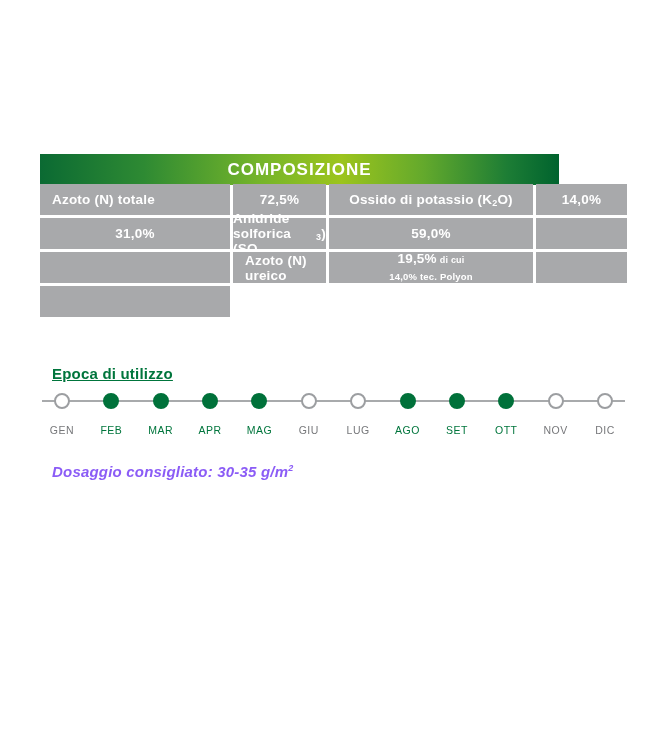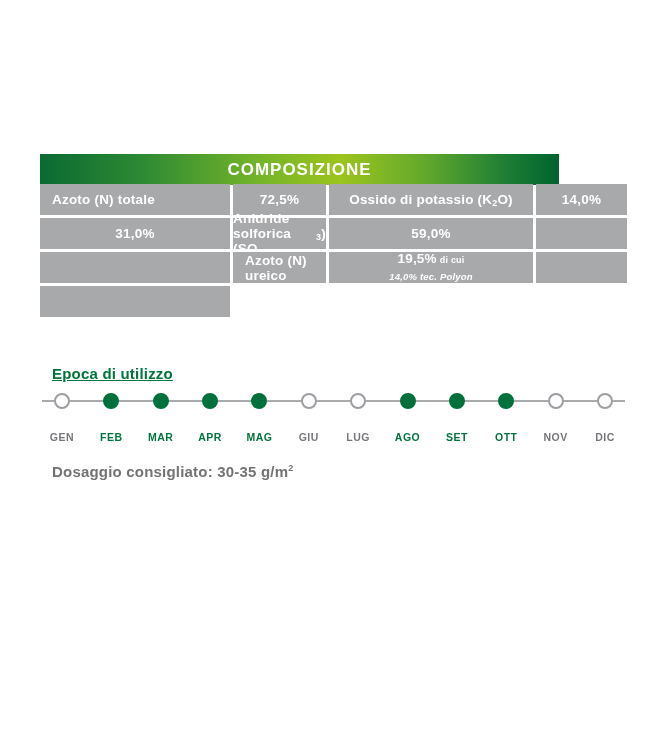--- a/index.html
+++ b/index.html
@@ -22,47 +22,47 @@
   }
   .cell{
     background:#a8a9ab;color:#ffffff;font-weight:bold;font-size:13.5px;
     display:flex;align-items:center;justify-content:center;letter-spacing:.2px;
   }
   .cell.lbl{justify-content:flex-start;padding-left:12px;}
   .cell .subsc{font-size:9px;vertical-align:sub;position:relative;top:3px;}
   .cell.multi{flex-direction:column;line-height:16px;justify-content:center;}
   .cell.multi .row1 .big{font-size:13.5px;}
   .cell.multi .row1 .small{font-size:9px;margin-left:3px;}
-  .cell.multi .row2{font-size:9.5px;margin-top:1px;font-style:italic;}
+  .cell.multi .row2{font-size:9.5px;margin-top:1px;}
 
   
   .epoca-heading{
     position:absolute;left:52px;top:365px;
     color:#00753c;font-weight:bold;font-size:15px;letter-spacing:.2px;text-decoration:underline;
   }
 
   
   .timeline{position:absolute;left:40px;top:392px;width:587px;height:40px;}
   .timeline-line{position:absolute;left:2px;right:2px;top:8px;height:2px;background:#a8aaac;}
   .months{position:relative;display:flex;justify-content:space-between;}
   .month{width:44px;display:flex;flex-direction:column;align-items:center;}
   .dot{
     width:16px;height:16px;border-radius:50%;box-sizing:border-box;
     background:#ffffff;border:2.5px solid #9c9ea1;margin-top:1px;
   }
   .month-label{
-    margin-top:22px;font-size:10.5px;font-weight:bold;letter-spacing:.5px;color:#76777a;
+    margin-top:15px;font-size:10.5px;font-weight:normal;letter-spacing:.5px;color:#76777a;
   }
   .month.active .dot{background:#00713a;border-color:#00713a;}
   .month.active .month-label{color:#00753c;}
 
   
   .details{
     position:absolute;left:52px;top:460px;
-    color:#737373;font-weight:bold;font-size:15px;line-height:17px;letter-spacing:.2px;
+    color:#8b5cf6;font-weight:bold;font-size:15px;line-height:17px;letter-spacing:.2px;font-style:italic;
   }
   .details .supsc{font-size:9px;vertical-align:super;}
 </style>
 </head>
 <body>
 
 <div class="page">
 
   <div class="comp-header">
     <span>COMPOSIZIONE</span>

